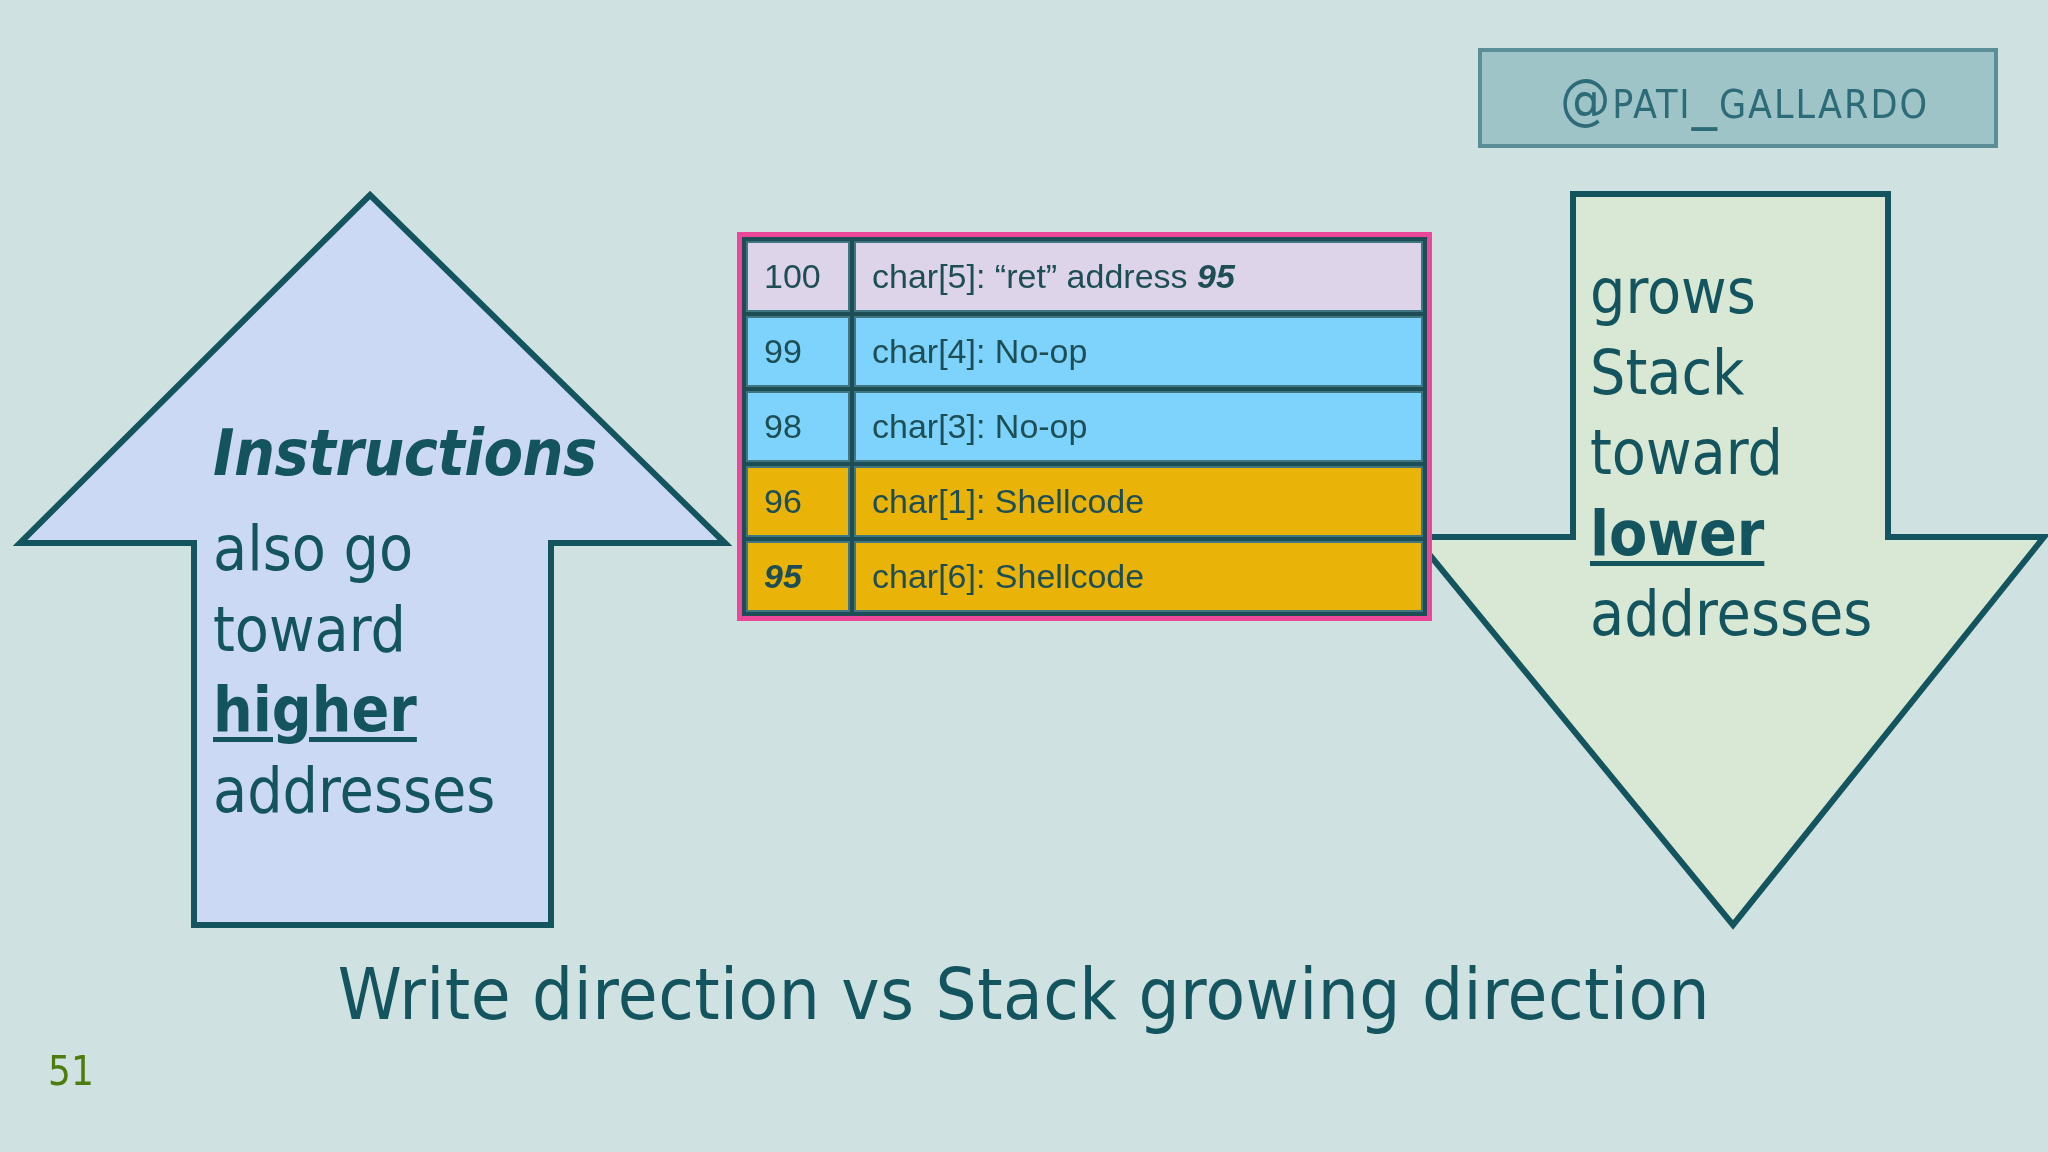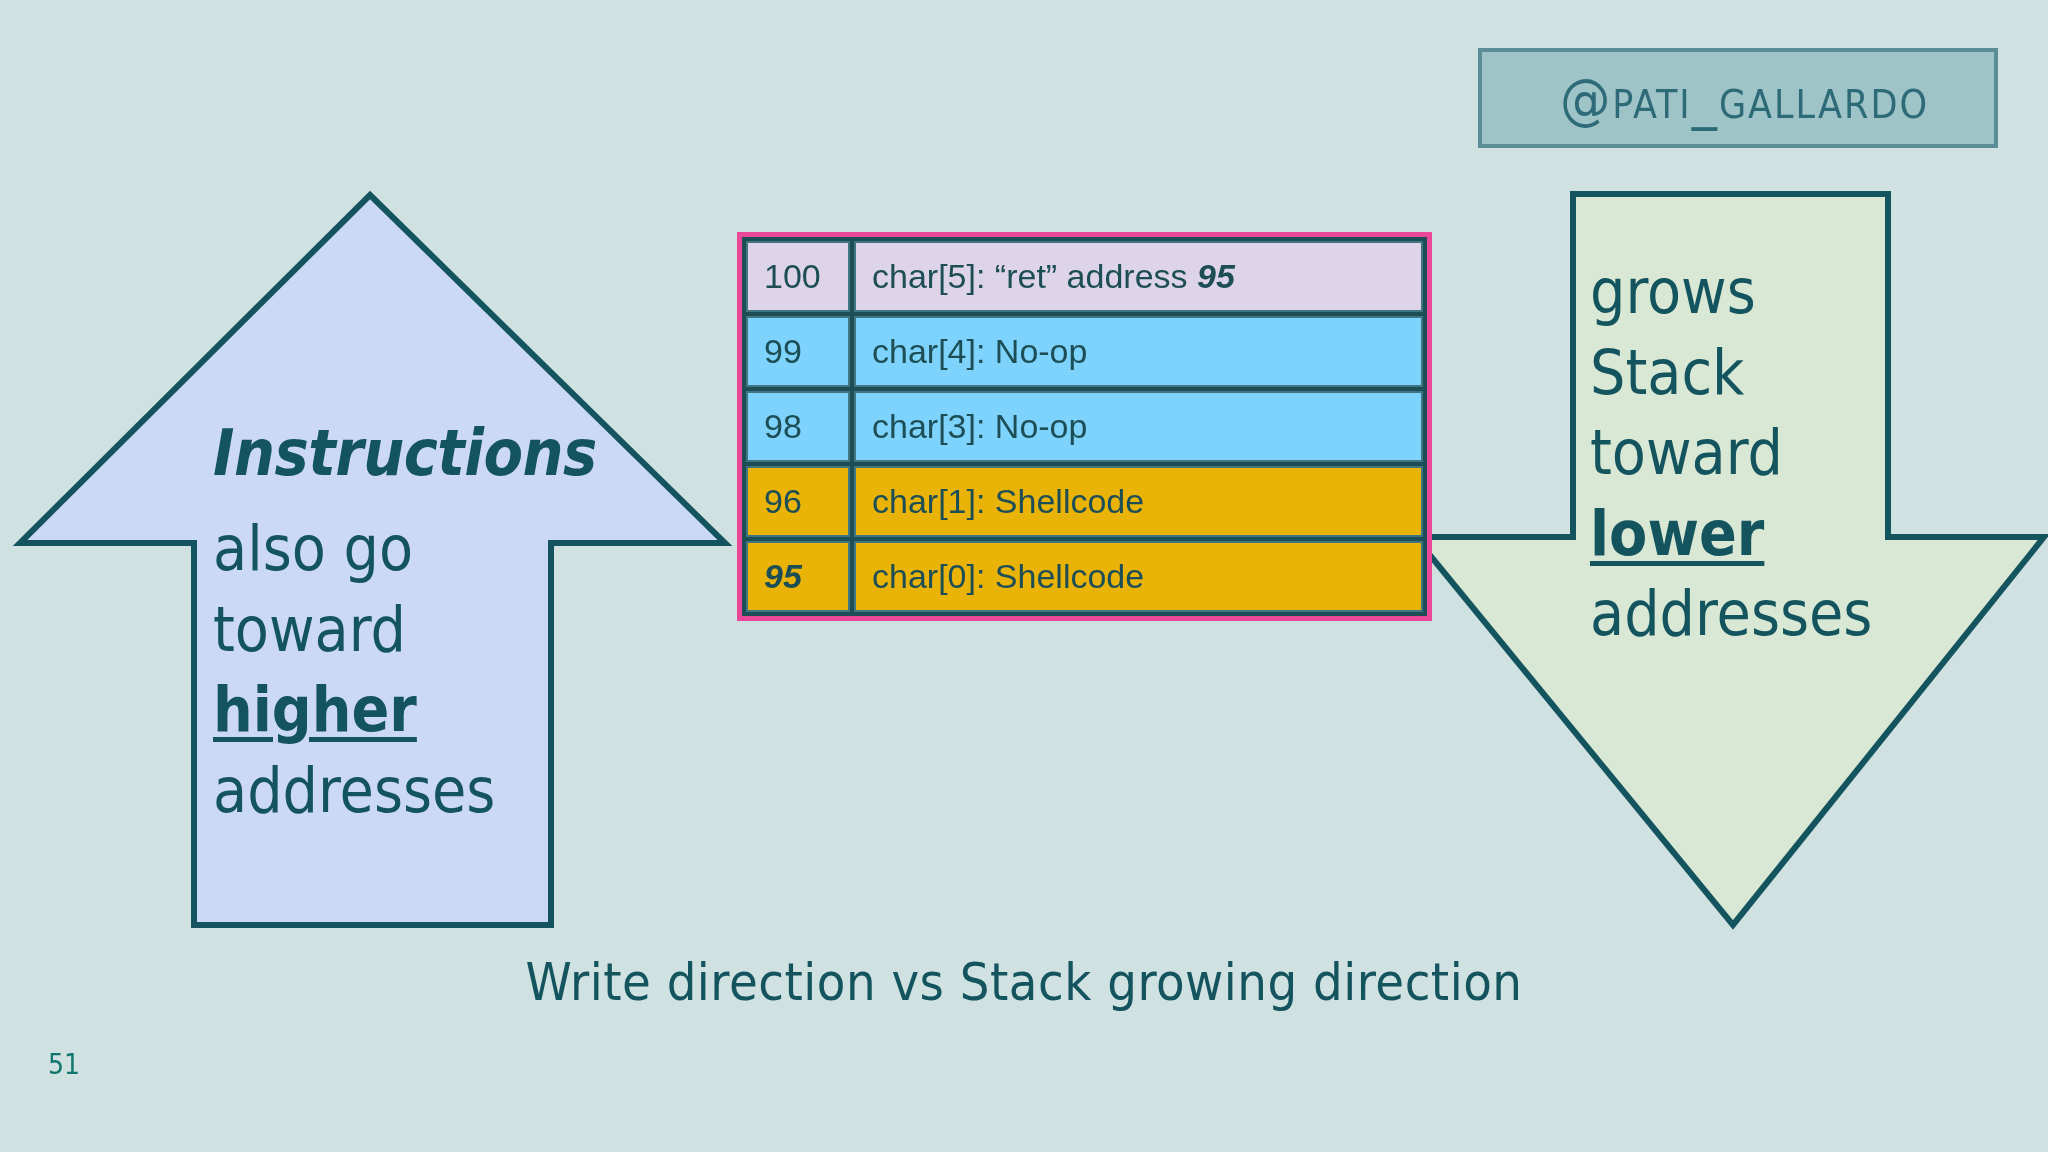--- a/index.html
+++ b/index.html
@@ -72,26 +72,26 @@
   .row-nop td{background:#7dd3fc;}
   .row-shell td{background:#eab308;}
   .em{font-style:italic;font-weight:bold;}
 
   
   #slide-caption{
     position:absolute;left:0;right:0;top:952px;
     text-align:center;
     color:#14545e;
     font-family:"DejaVu Sans Condensed","Liberation Sans",sans-serif;
-    font-size:52px;
+    font-size:72px;
     letter-spacing:0.5px;
   }
   #page-number{
     position:absolute;left:48px;top:1048px;
-    color:#0f766e;font-size:28px;
+    color:#4d7c0f;font-size:40px;
     font-family:"DejaVu Sans Condensed","Liberation Sans",sans-serif;
   }
 </style>
 </head>
 <body>
 
 <div class="stage">
 
   <div id="handle-badge">
     <span class="txt">@pati_gallardo</span>
@@ -134,21 +134,21 @@
         <tr class="row-nop">
           <td class="addr">98</td>
           <td class="desc">char[3]: No-op</td>
         </tr>
         <tr class="row-shell">
           <td class="addr">96</td>
           <td class="desc">char[1]: Shellcode</td>
         </tr>
         <tr class="row-shell">
           <td class="addr"><span class="em">95</span></td>
-          <td class="desc">char[0]: Shellcode</td>
+          <td class="desc">char[6]: Shellcode</td>
         </tr>
       </tbody>
   </table>
 
   <div id="slide-caption">Write direction vs Stack growing direction</div>
   <div id="page-number">51</div>
 
 </div>
 
 </body></html>

